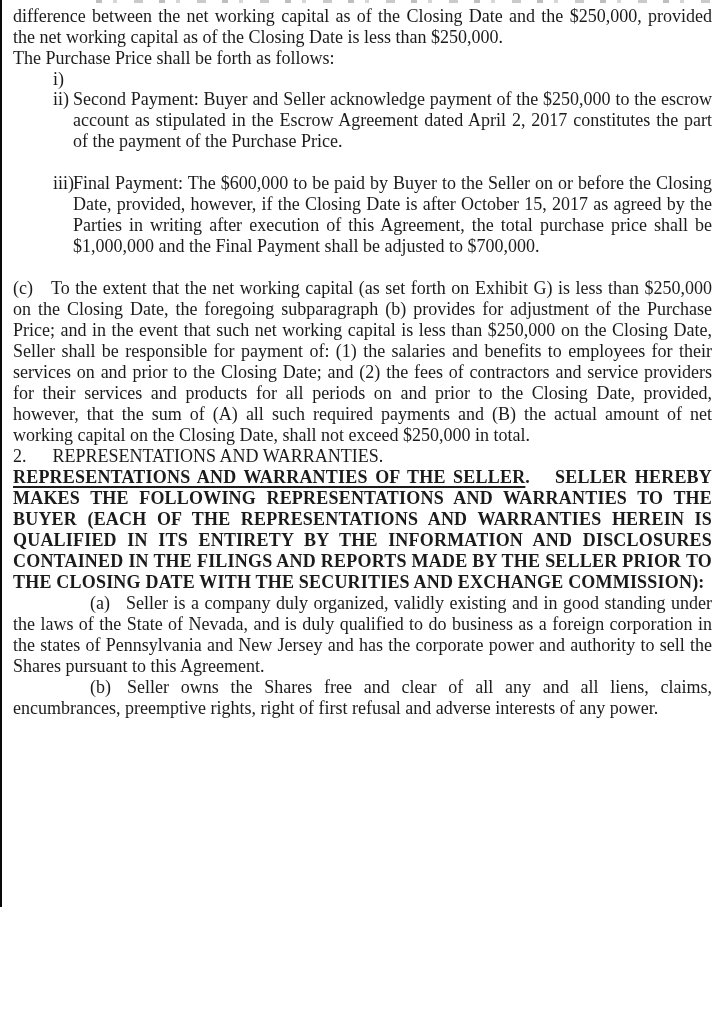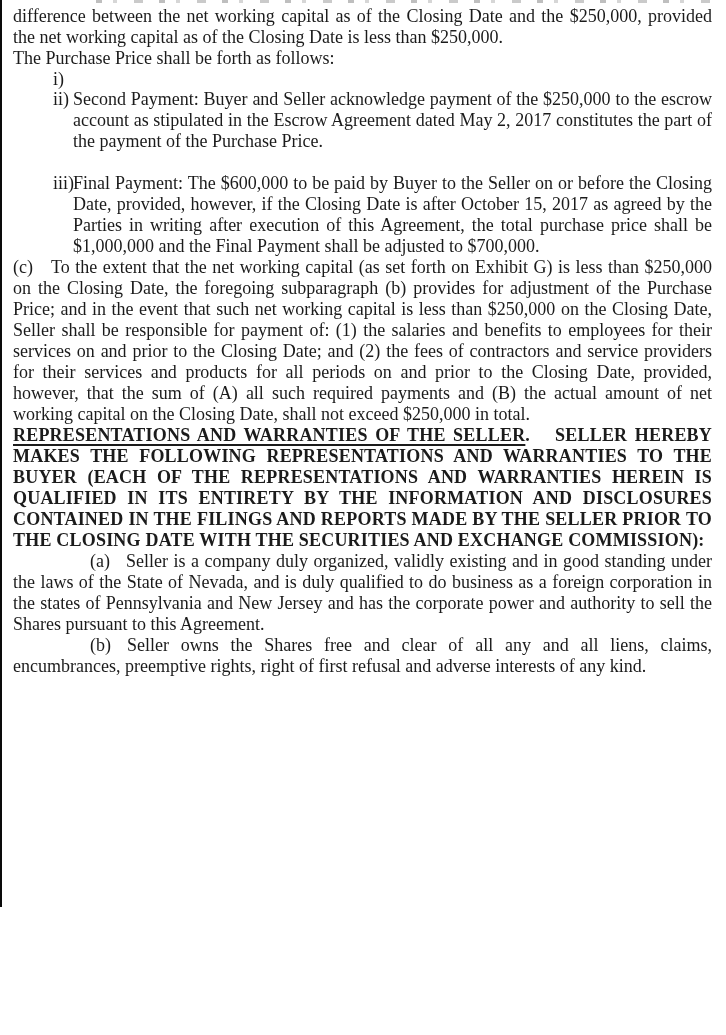--- a/index.html
+++ b/index.html
@@ -40,21 +40,21 @@
   .para-intro     { margin-bottom: 26px; }
   .para-lead      { margin-bottom: 18px; }
   .list-item {
     position: relative;
     padding-left: 60px;
     text-align: justify;
   }
   .list-item .marker { position: absolute; left: 40px; top: 0; }
   .li-1 { margin-bottom: 18px; }
   .li-2 { margin-bottom: 21px; margin-top: 20px; }
-  .li-3 { }
+  .li-3 { margin-bottom: 21px; }
   .para-c         { margin-bottom: 17px; }
   .section-head   { margin-bottom: 22px; }
   .tab-c   { display: inline-block; width: 18px; }
   .tab-h   { display: inline-block; width: 26px; }
   .tab-ab  { display: inline-block; width: 16px; }
   .para-bold {
     font-weight: bold;
     margin-bottom: 13px;
     text-align: justify;
     letter-spacing: 0.2px;
@@ -86,41 +86,44 @@
     <p class="para-intro">difference between the net working capital as of the Closing Date and the $250,000, provided the net working capital as of the Closing Date is less than $250,000.</p>
 
     <p class="para-lead">The Purchase Price shall be forth as follows:</p>
 
     <div class="list-item li-1">
       <span class="marker">i)</span>
     </div>
 
     <div class="list-item li-2">
       <span class="marker">ii)</span>
-      <span>Second Payment: Buyer and Seller acknowledge payment of the $250,000 to the escrow account as stipulated in the Escrow Agreement dated May 2, 2017 constitutes the part of the payment of the Purchase Price.</span>
+      <span>Second Payment: Buyer and Seller acknowledge payment of the $250,000 to the escrow account as stipulated in the Escrow Agreement dated April 2, 2017 constitutes the part of the payment of the Purchase Price.</span>
     </div>
 
     <div class="list-item li-3">
       <span class="marker">iii)</span>
       <span>Final Payment: The $600,000 to be paid by Buyer to the Seller on or before the Closing Date, provided, however, if the Closing Date is after October 15, 2017 as agreed by the Parties in writing after execution of this Agreement, the total purchase price shall be $1,000,000 and the Final Payment shall be adjusted to $700,000.</span>
     </div>
 
     <p class="para-c">
       <span>(c)</span><span class="tab-c"></span><span>To the extent that the net working capital (as set forth on Exhibit G) is less than $250,000 on the Closing Date, the foregoing subparagraph (b) provides for adjustment of the Purchase Price; and in the event that such net working capital is less than $250,000 on the Closing Date, Seller shall be responsible for payment of: (1) the salaries and benefits to employees for their services on and prior to the Closing Date;  and (2) the fees of contractors and service providers for their services and products for all periods on and prior to the Closing Date, provided, however, that the sum of (A) all such required payments and (B) the actual amount of net working capital on the Closing Date, shall not exceed $250,000 in total.</span>
     </p>
 
+    <p class="section-head">
+      <span>2.</span><span class="tab-h"></span><span>REPRESENTATIONS AND WARRANTIES.</span>
+    </p>
 
     <p class="para-bold">
       <span class="underlined">REPRESENTATIONS AND WARRANTIES OF THE SELLER</span><span>.</span><span class="after-gap">SELLER HEREBY MAKES THE FOLLOWING REPRESENTATIONS AND WARRANTIES TO THE BUYER (EACH OF THE REPRESENTATIONS AND WARRANTIES HEREIN IS QUALIFIED IN ITS ENTIRETY BY THE INFORMATION AND DISCLOSURES CONTAINED IN THE FILINGS AND REPORTS MADE BY THE SELLER PRIOR TO THE CLOSING DATE WITH THE SECURITIES AND EXCHANGE COMMISSION):</span>
     </p>
 
     <p class="para-a">
       <span>(a)</span><span class="tab-ab"></span><span>Seller is a company duly organized, validly existing and in good standing under the laws of the State of Nevada, and is duly qualified to do business as a foreign corporation in the states of Pennsylvania and New Jersey and has the corporate power and authority to sell the Shares pursuant to this Agreement.</span>
     </p>
 
     <p class="para-b">
-      <span>(b)</span><span class="tab-ab"></span><span>Seller owns the Shares free and clear of all any and all liens, claims, encumbrances, preemptive rights, right of first refusal and adverse interests of any kind.</span>
+      <span>(b)</span><span class="tab-ab"></span><span>Seller owns the Shares free and clear of all any and all liens, claims, encumbrances, preemptive rights, right of first refusal and adverse interests of any power.</span>
     </p>
 
   </div>
 
   <div class="page-number">2</div>
 </div>
 
 </body></html>

